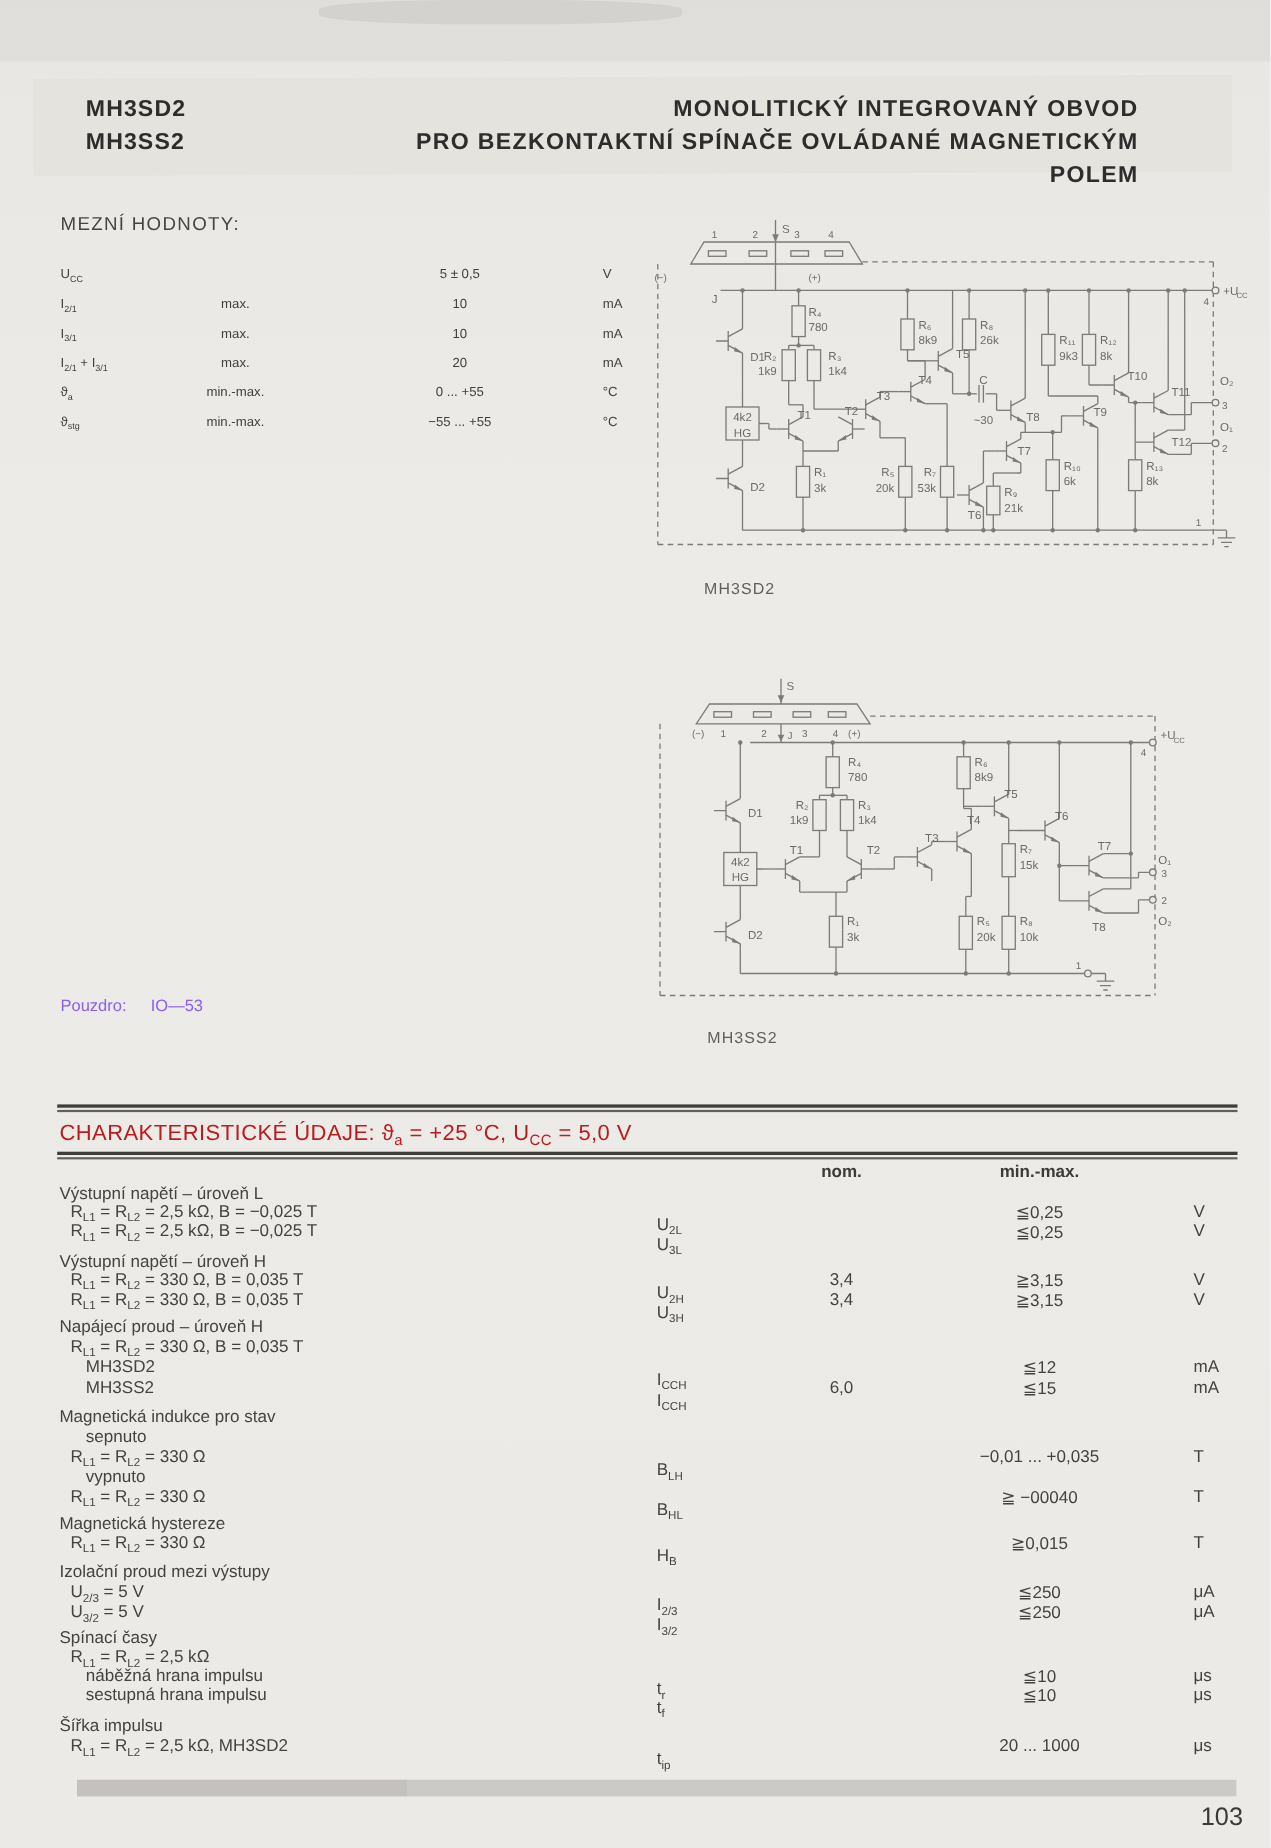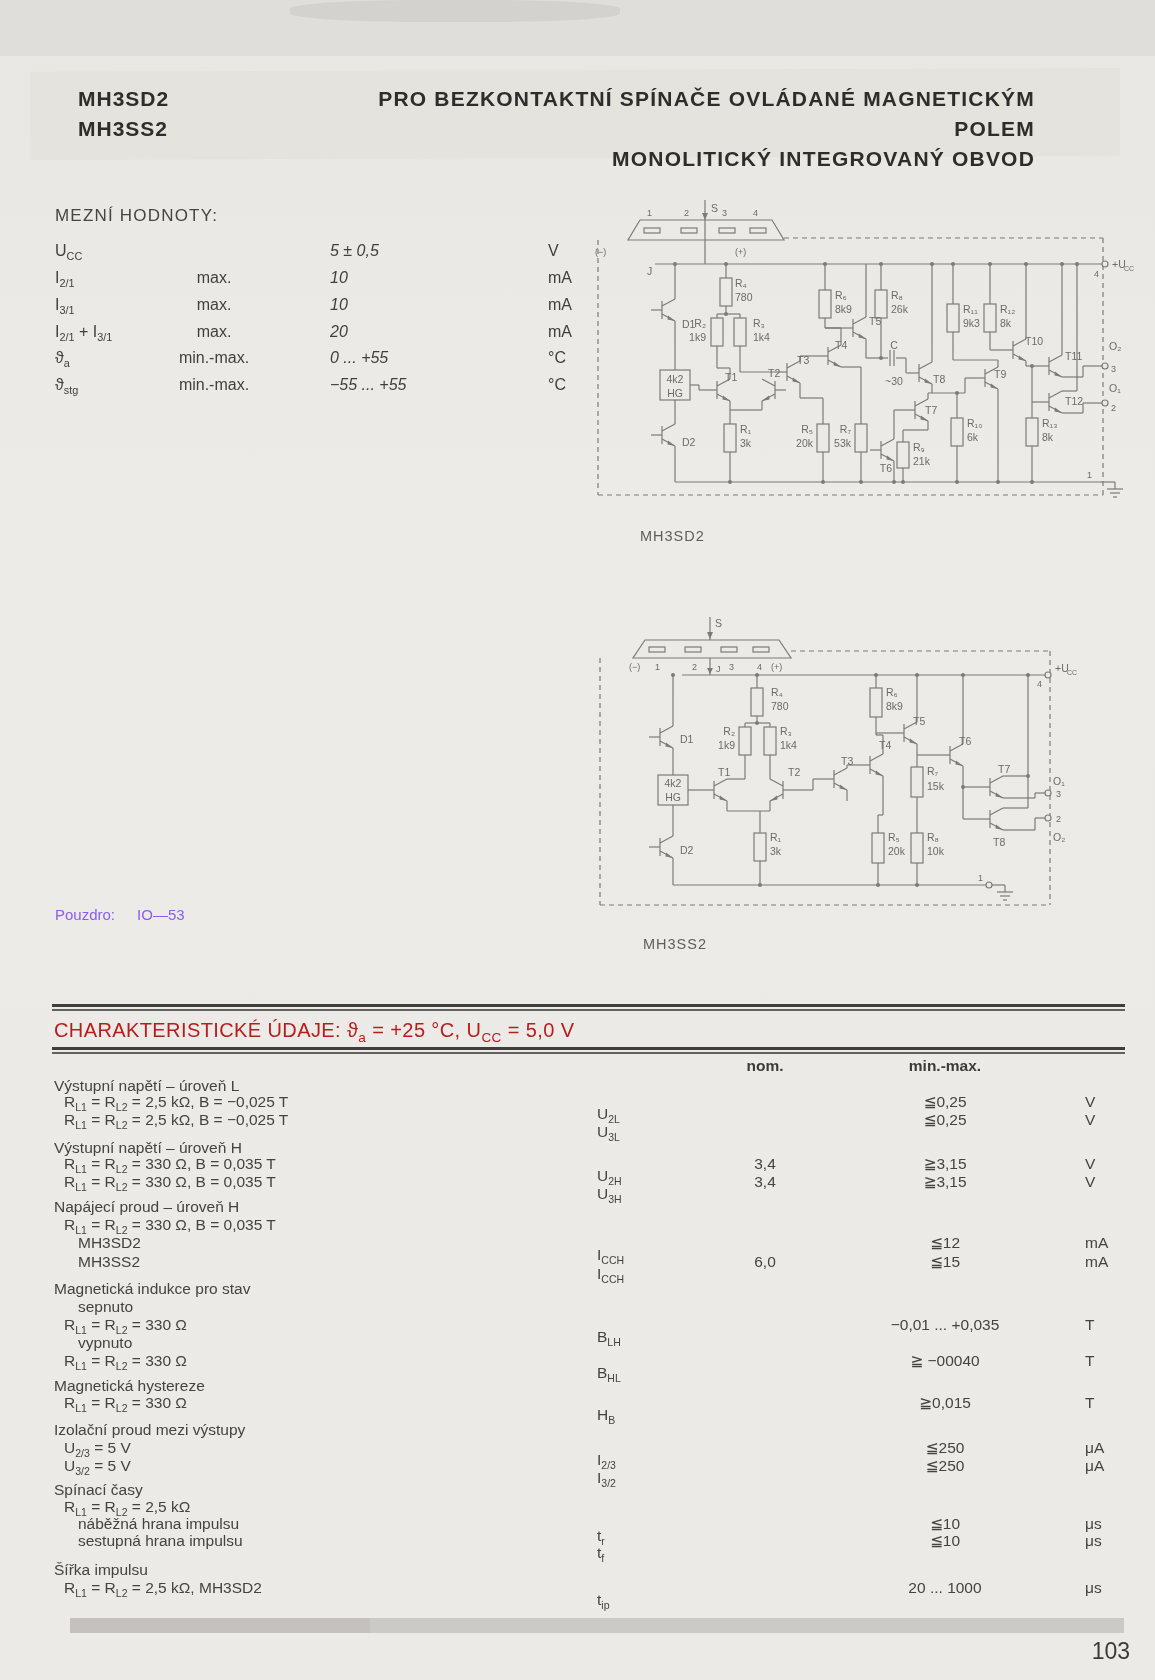--- a/index.html
+++ b/index.html
@@ -12,25 +12,25 @@
   
   .band-top{left:0;top:0;width:1155px;height:56px;background:#d9d7d3;opacity:.55;}
   .blob-top{left:290px;top:0;width:330px;height:22px;background:#c8c6c2;opacity:.5;border-radius:40%;}
   .band-header{left:30px;top:70px;width:1090px;height:88px;background:#dfddd8;opacity:.5;transform:rotate(-.2deg);}
   .band-bottom{left:70px;top:1618px;width:1054px;height:15px;background:#c9c7c3;opacity:.9;}
   .band-bottom2{left:70px;top:1618px;width:300px;height:15px;background:#c0beba;opacity:.7;}
   
   .hdr-left{left:78px;top:84px;font-size:21px;font-weight:bold;color:#2d2d2c;letter-spacing:1px;line-height:30px;}
   .hdr-title{left:335px;top:84px;width:700px;text-align:right;font-size:21px;font-weight:bold;color:#2d2d2c;letter-spacing:1.2px;line-height:30px;}
   
-  .limits-heading{left:55px;top:206px;font-size:17px;letter-spacing:1.2px;color:#454544;}
-  .lr{left:0;width:580px;height:22px;font-size:16px;color:#403f3e;}
+  .limits-heading{left:55px;top:194px;font-size:17px;letter-spacing:1.2px;color:#454544;}
+  .lr{left:0;width:580px;height:22px;font-size:12px;color:#403f3e;}
   .lr .sym{position:absolute;left:55px;}
   .lr .cond{position:absolute;left:160px;width:108px;text-align:center;}
-  .lr .val{position:absolute;left:330px;width:176px;font-style:italic;}
+  .lr .val{position:absolute;left:330px;width:176px;text-align:center;}
   .lr .unit{position:absolute;left:548px;}
   sub{font-size:68%;}
   
   .pouzdro{left:55px;top:906px;font-size:15px;color:#8b5cf6;}
   .pouzdro .val{margin-left:22px;}
   
   .cap{font-size:14.5px;color:#5e5e5c;letter-spacing:1px;}
   
   .rule{left:52px;width:1073px;background:#3f3e3c;}
   .ct-title{left:54px;top:1019px;font-size:20px;color:#b91c1c;letter-spacing:.4px;}
@@ -68,22 +68,22 @@
 <div class="abs blob-top"></div>
 <div class="abs band-header"></div>
 <div class="abs band-bottom"></div>
 <div class="abs band-bottom2"></div>
 
 <div class="abs hdr-left">
   <div>MH3SD2</div>
   <div>MH3SS2</div>
 </div>
 <div class="abs hdr-title">
+  <div>MONOLITICKÝ INTEGROVANÝ OBVOD</div>
   <div>PRO BEZKONTAKTNÍ SPÍNAČE OVLÁDANÉ MAGNETICKÝM POLEM</div>
-  <div>MONOLITICKÝ INTEGROVANÝ OBVOD</div>
 </div>
 
 <div class="abs limits-heading">MEZNÍ HODNOTY:</div>
 <div class="abs lr" style="top:242px">
   <span class="sym">U<sub>CC</sub></span>
   <span class="cond"></span>
   <span class="val">5 ± 0,5</span>
   <span class="unit">V</span>
 </div>
 <div class="abs lr" style="top:269px">

